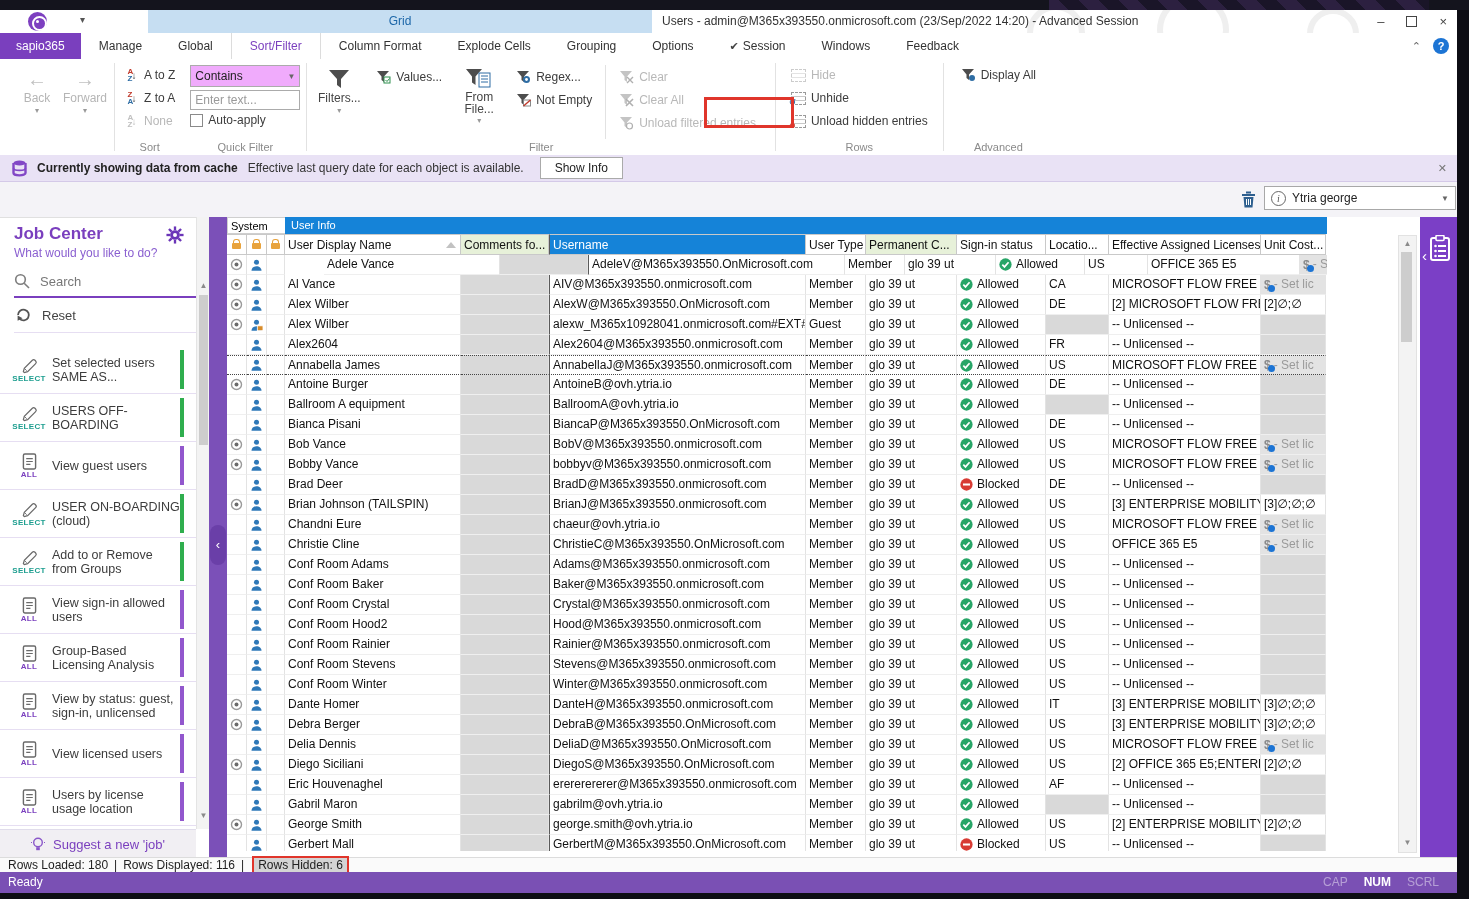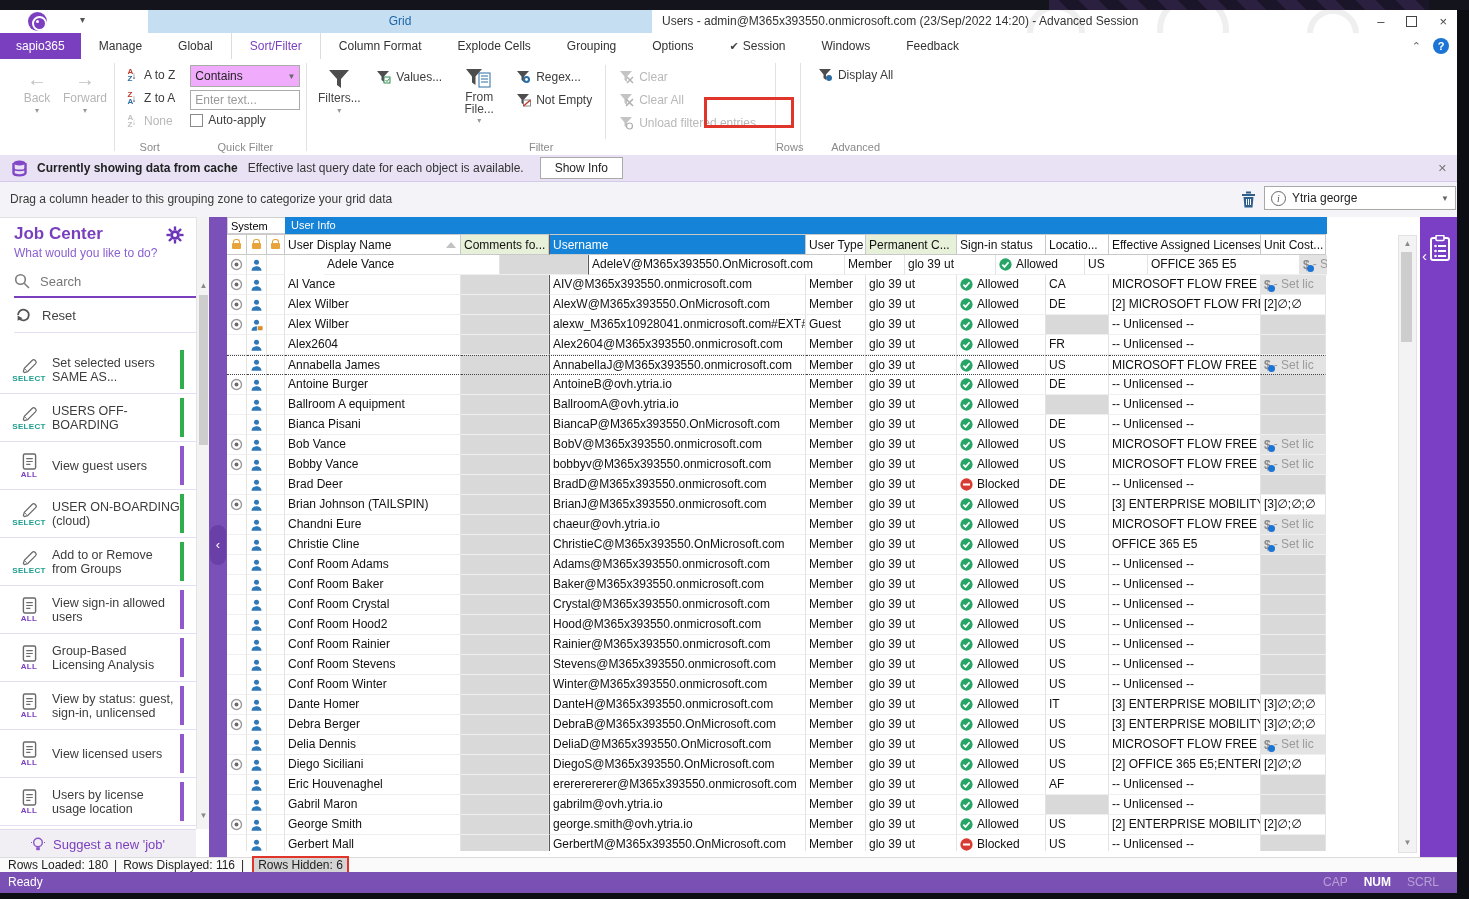--- a/index.html
+++ b/index.html
@@ -342,20 +342,42 @@
               </svg>
           </span>
           <span>Unload filtered entries...</span>
         </div>
       </div>
       <div class="glabel">Filter</div>
     </div>
     <div class="vsep"></div>
 
     <div class="rgroup" style="padding-left:12px;padding-right:12px;">
+      <div class="smallcol">
+        <div class="sbtn disabled">
+          <span class="ic">
+              <span class="dashed-grid dim"></span>
+            </span>
+          <span>Hide</span>
+        </div>
+        <div class="sbtn">
+          <span class="ic">
+              <span class="dashed-grid"></span>
+              <span class="badge" style="left:-2px;bottom:-2px;color:#2e6da4;font-weight:bold;">↺</span>
+            </span>
+          <span>Unhide</span>
+        </div>
+        <div class="sbtn">
+          <span class="ic">
+              <span class="dashed-grid"></span>
+              <span class="badge" style="left:-2px;bottom:-2px;color:#c0392b;font-weight:bold;">⊘</span>
+            </span>
+          <span>Unload hidden entries</span>
+        </div>
+      </div>
       <div class="glabel">Rows</div>
     </div>
     <div class="vsep"></div>
 
     <div class="rgroup" style="padding-left:14px;padding-right:14px;">
       <div class="smallcol">
         <div class="sbtn">
           <span class="ic">
             <svg width="14" height="13" viewBox="0 0 14 13">
                 <path d="M0 0h12l-5 5.5V11l-2.5-2V5.5z" fill="#4d4d4d"></path>
@@ -379,21 +401,20 @@
           <path d="M1.5 8c0 1.3 2.7 2.4 6 2.4s6-1.1 6-2.4" fill="none" stroke="#8247c6" stroke-width="1.6"></path>
         </svg>
     </span>
     <span class="bold">Currently showing data from cache</span>
     <span class="normal">Effective last query date for each object is available.</span>
     <span class="showinfo">Show Info</span>
     <span class="cache-close">✕</span>
   </div>
 
   <div class="groupbar">
-    <span class="gtext">Drag a column header to this grouping zone to categorize your grid data</span>
     <span class="trash-btn">
       <svg width="15" height="17" viewBox="0 0 15 17">
           <rect x="1" y="3" width="13" height="2" fill="#2e5f8f"></rect>
           <rect x="5" y="0.5" width="5" height="2" fill="#2e5f8f"></rect>
           <path d="M2.5 6h10l-1 10.5h-8z" fill="#2e5f8f"></path>
           <path d="M5.5 8v6M7.5 8v6M9.5 8v6" stroke="#fff"></path>
         </svg>
     </span>
     <span class="preset-combo">
       <span class="info-circ">i</span>

